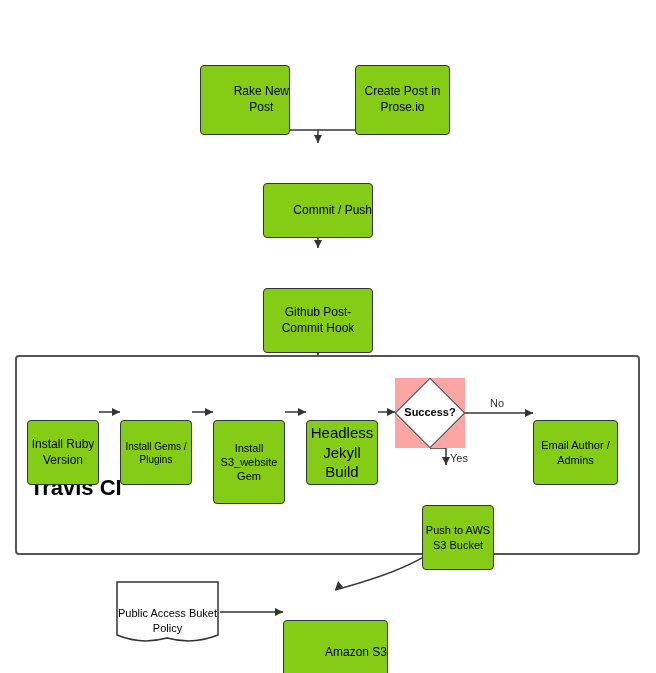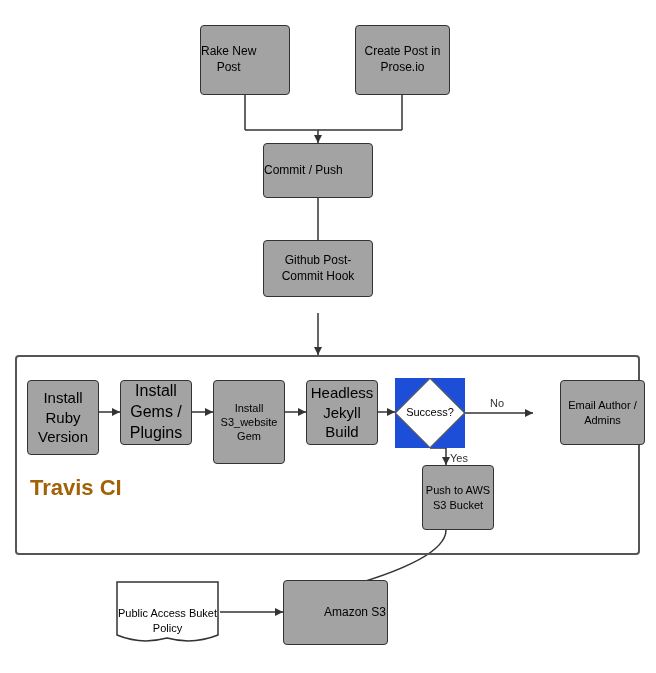--- a/index.html
+++ b/index.html
@@ -13,33 +13,35 @@
       position: relative;
     }
     .diagram {
       position: relative;
       width: 656px;
       height: 673px;
     }
     .box {
       position: absolute;
       border: 1.5px solid #333;
-      background: #a3a3a3;
+      background: #84cc16;
       display: flex;
       align-items: center;
-      justify-content: flex-start;
+      justify-content: flex-end;
       text-align: center;
       line-height: 1.3;
       border-radius: 4px;
+      margin-top: 40px;
     }
     .diamond {
       position: absolute;
       width: 70px;
       height: 70px;
-      background: #1d4ed8;
+      background: #fca5a5;
+      font-weight: bold;
     }
     .diamond-inner {
       position: absolute;
       width: 50px;
       height: 50px;
       border: 1.5px solid #333;
       background: #fff;
       transform: rotate(45deg);
       top: 10px;
       left: 10px;
@@ -59,21 +61,21 @@
     .travis-box {
       position: absolute;
       border: 2px solid #555;
       background: transparent;
       border-radius: 4px;
     }
     .travis-label {
       position: absolute;
       font-size: 22px;
       font-weight: bold;
-      color: #a16207;
+      color: #000000;
     }
     svg.arrows {
       position: absolute;
       top: 0;
       left: 0;
       width: 656px;
       height: 673px;
       pointer-events: none;
     }
   </style>
@@ -133,37 +135,37 @@
 
   <div class="box" style="left:263px; top:143px; width:110px; height:55px;">
     <span>Commit / Push</span>
   </div>
 
   <div class="box" style="left:355px; top:25px; width:95px; height:70px;">
     <span>Create Post in
 Prose.io</span>
   </div>
 
-  <div class="box" style="left:263px; top:240px; width:110px; height:57px;">
+  <div class="box" style="left:263px; top:248px; width:110px; height:65px;">
     <span>Github
 Post-Commit
 Hook</span>
   </div>
 
   <div class="travis-box" style="left:15px; top:355px; width:625px; height:200px;">
   </div>
   <div class="travis-label" style="left:30px; top:475px;">Travis CI</div>
 
-  <div class="box" style="left:27px; top:380px; width:72px; height:75px; font-size:15px;">
+  <div class="box" style="left:27px; top:380px; width:72px; height:65px; font-size:12px;">
     <span>Install
 Ruby
 Version</span>
   </div>
 
-  <div class="box" style="left:120px; top:380px; width:72px; height:65px; font-size:16px;">
+  <div class="box" style="left:120px; top:380px; width:72px; height:65px; font-size:10px;">
     <span>Install
 Gems /
 Plugins</span>
   </div>
 
   <div class="box" style="left:213px; top:380px; width:72px; height:84px; font-size:11px;">
     <span>Install
 S3_website
 Gem</span>
   </div>
@@ -172,21 +174,21 @@
     <span>Headless
 Jekyll
 Build</span>
   </div>
 
   <div class="diamond" style="left:395px; top:378px;">
     <div class="diamond-inner"></div>
     <div class="diamond-label">Success?</div>
   </div>
 
-  <div class="box" style="left:560px; top:380px; width:85px; height:65px; font-size:11px;">
+  <div class="box" style="left:533px; top:380px; width:85px; height:65px; font-size:11px;">
     <span>Email
 Author /
 Admins</span>
   </div>
 
   <div class="box" style="left:422px; top:465px; width:72px; height:65px; font-size:11px;">
     <span>Push to
 AWS S3
 Bucket</span>
   </div>

